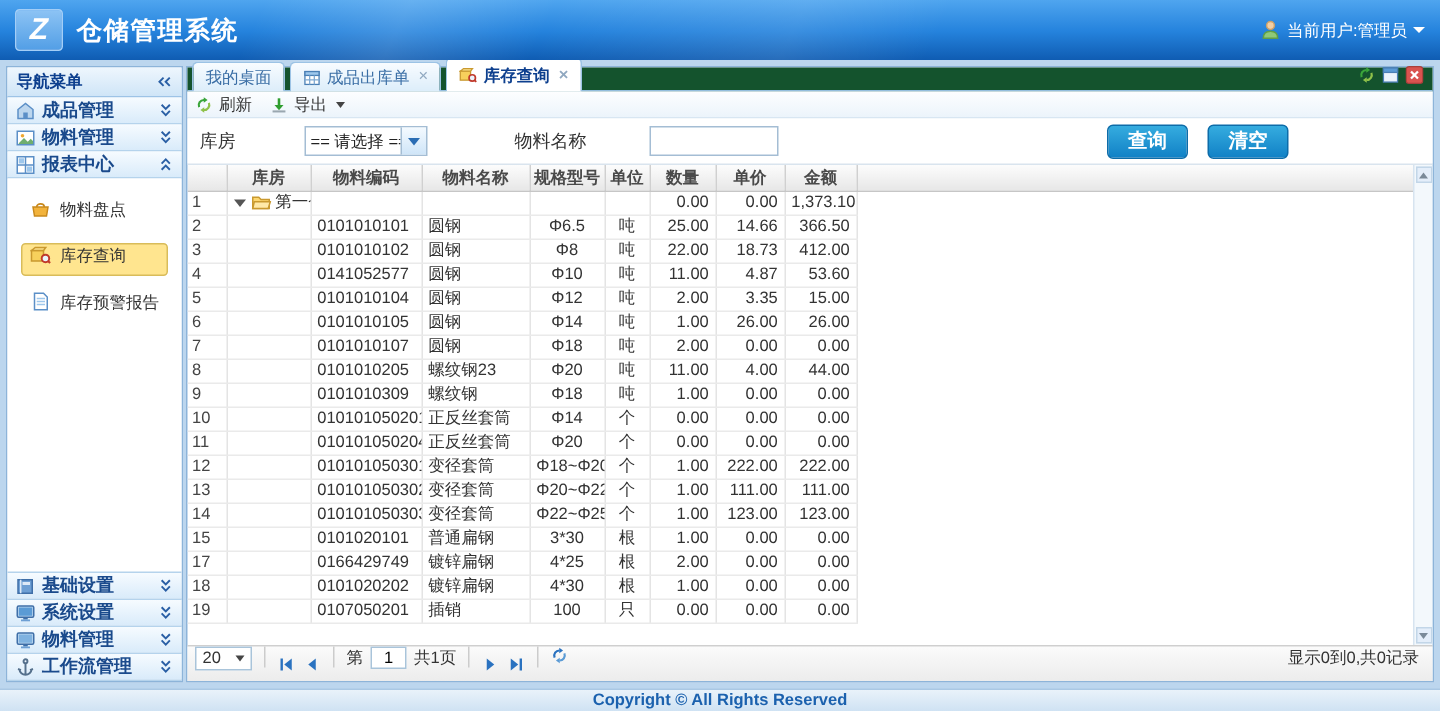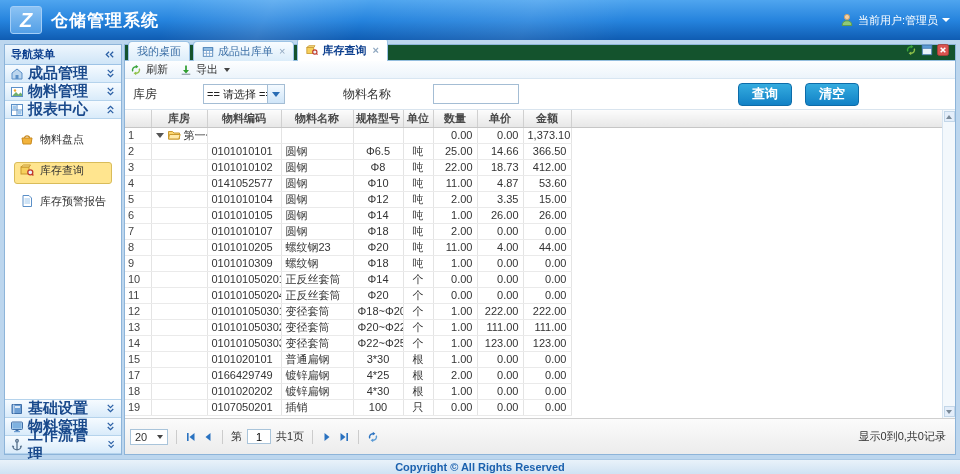--- a/index.html
+++ b/index.html
@@ -20,21 +20,21 @@
   .caret-down{width:0;height:0;border-left:4px solid transparent;border-right:4px solid transparent;border-top:4px solid #fff;}
 
   
   .body{flex:1;min-height:0;display:flex;padding:4px;gap:2px;}
   .sidebar{width:118px;background:#fff;border:1px solid #8db4d9;display:flex;flex-direction:column;}
   .side-title{height:20px;background:linear-gradient(#eef6fd,#cfe5f7);border-bottom:1px solid #9dc3e6;
     color:#0d3f8e;font-size:11px;font-weight:bold;display:flex;align-items:center;padding:0 6px;flex:0 0 auto;}
   .side-title .sp{flex:1;}
   #accordion{flex:1;display:flex;flex-direction:column;min-height:0;}
   .group-header{height:18px;flex:0 0 auto;background:linear-gradient(#f6fbff,#d9ebfa);border-bottom:1px solid #b5d3ec;
-    display:flex;align-items:center;gap:4px;padding:0 5px;font-size:15px;font-weight:bold;color:#1a4a8c;cursor:pointer;}
+    display:flex;align-items:center;gap:4px;padding:0 5px;font-size:12px;font-weight:bold;color:#1a4a8c;cursor:pointer;}
   .group-header .sp{flex:1;}
   .group-content{flex:1;min-height:0;padding:12px 9px;display:flex;flex-direction:column;gap:9px;
     border-bottom:1px solid #b5d3ec;background:#fff;overflow:hidden;}
   .side-item{height:22px;flex:0 0 auto;display:flex;align-items:flex-start;gap:6px;padding:0 5px;font-size:11px;
     color:#333;cursor:pointer;border:1px solid transparent;border-radius:3px;white-space:nowrap;}
   .side-item.selected{background:#ffe58f;border-color:#d9bc5a;}
 
   .main{flex:1;min-width:0;display:flex;flex-direction:column;border:1px solid #8db4d9;background:#fff;}
 
   
@@ -83,22 +83,22 @@
   td.cell-num{color:#444;padding:0 3px;}
   .treecell{display:flex;align-items:center;gap:3px;}
   .tree-tri{width:0;height:0;border-left:4px solid transparent;border-right:4px solid transparent;border-top:5px solid #555;display:inline-block;flex:0 0 auto;}
   .vscroll{width:13px;flex:0 0 auto;border-left:1px solid #d7e4f0;background:#f3f8fc;
     display:flex;flex-direction:column;justify-content:space-between;align-items:center;padding:1px 0;}
   .scroll-btn{width:11px;height:11px;background:#e4eefa;border:1px solid #c2d6e8;display:flex;align-items:center;justify-content:center;cursor:pointer;}
   .tri-up{width:0;height:0;border-left:3px solid transparent;border-right:3px solid transparent;border-bottom:4px solid #7a8a99;}
   .tri-down{width:0;height:0;border-left:3px solid transparent;border-right:3px solid transparent;border-top:4px solid #7a8a99;}
 
   
-  .pager{height:36px;flex:0 0 auto;border-top:1px solid #cfcfcf;background:linear-gradient(#fbfbfb,#ececec);
-    display:flex;align-items:center;padding:0 5px;gap:5px;font-size:11px;color:#333;}
+  .pager{height:24px;flex:0 0 auto;border-top:1px solid #cfcfcf;background:linear-gradient(#fbfbfb,#ececec);
+    display:flex;padding:0 5px;gap:5px;font-size:11px;color:#333;}
   .page-size{width:38px;height:16px;border:1px solid #a9c4da;background:#fff;display:flex;align-items:center;
     justify-content:space-between;padding:0 4px;cursor:pointer;}
   .caret-sm{width:0;height:0;border-left:3px solid transparent;border-right:3px solid transparent;border-top:4px solid #444;}
   .sep{width:1px;height:14px;background:#ccc;margin:0 3px;}
   .pbtn{display:flex;align-items:center;cursor:pointer;}
   .page-input{width:24px;height:15px;border:1px solid #a9c4da;text-align:center;font-size:11px;padding:0;outline:none;}
   .summary{margin-left:auto;padding-right:4px;}
 
   
   .footer{height:15px;flex:0 0 auto;background:linear-gradient(#e9f2fa,#cfe2f3);border-top:1px solid #aac8e4;
@@ -230,20 +230,38 @@
           </div>
           <div class="group-header">
             <span class="ic">
               <svg viewBox="0 0 14 14">
                 <path d="M2 2.5 H11.5 V11.5 H2 Z" fill="#6d9fd4" stroke="#3f6fa8"></path>
                 <path d="M3.8 2.5 V11.5" stroke="#dce9f7"></path>
                 <rect x="5" y="4" width="5" height="2" fill="#dce9f7"></rect>
               </svg>
             </span>
             <span>基础设置</span>
+            <span class="sp"></span>
+            <span class="chev ">
+              <svg viewBox="0 0 12 12" fill="none" stroke="#2a5fa5" stroke-width="1.4">
+                <path d="M3 2 L6 5 L9 2"></path>
+                <path d="M3 6.5 L6 9.5 L9 6.5"></path>
+              </svg>
+            </span>
+          </div>
+          <div class="group-header">
+            <span class="ic">
+              <svg viewBox="0 0 14 14">
+                <rect x="1.5" y="2" width="11" height="7.5" rx="1" fill="#bfd9f0" stroke="#3f6fa8"></rect>
+                <rect x="2.5" y="3" width="9" height="5.5" fill="#5b9bd5"></rect>
+                <rect x="5.5" y="9.5" width="3" height="1.5" fill="#3f6fa8"></rect>
+                <rect x="4" y="11" width="6" height="1.2" fill="#6d9fd4"></rect>
+              </svg>
+            </span>
+            <span>系统设置</span>
             <span class="sp"></span>
             <span class="chev ">
               <svg viewBox="0 0 12 12" fill="none" stroke="#2a5fa5" stroke-width="1.4">
                 <path d="M3 2 L6 5 L9 2"></path>
                 <path d="M3 6.5 L6 9.5 L9 6.5"></path>
               </svg>
             </span>
           </div>
           <div class="group-header">
             <span class="ic">

